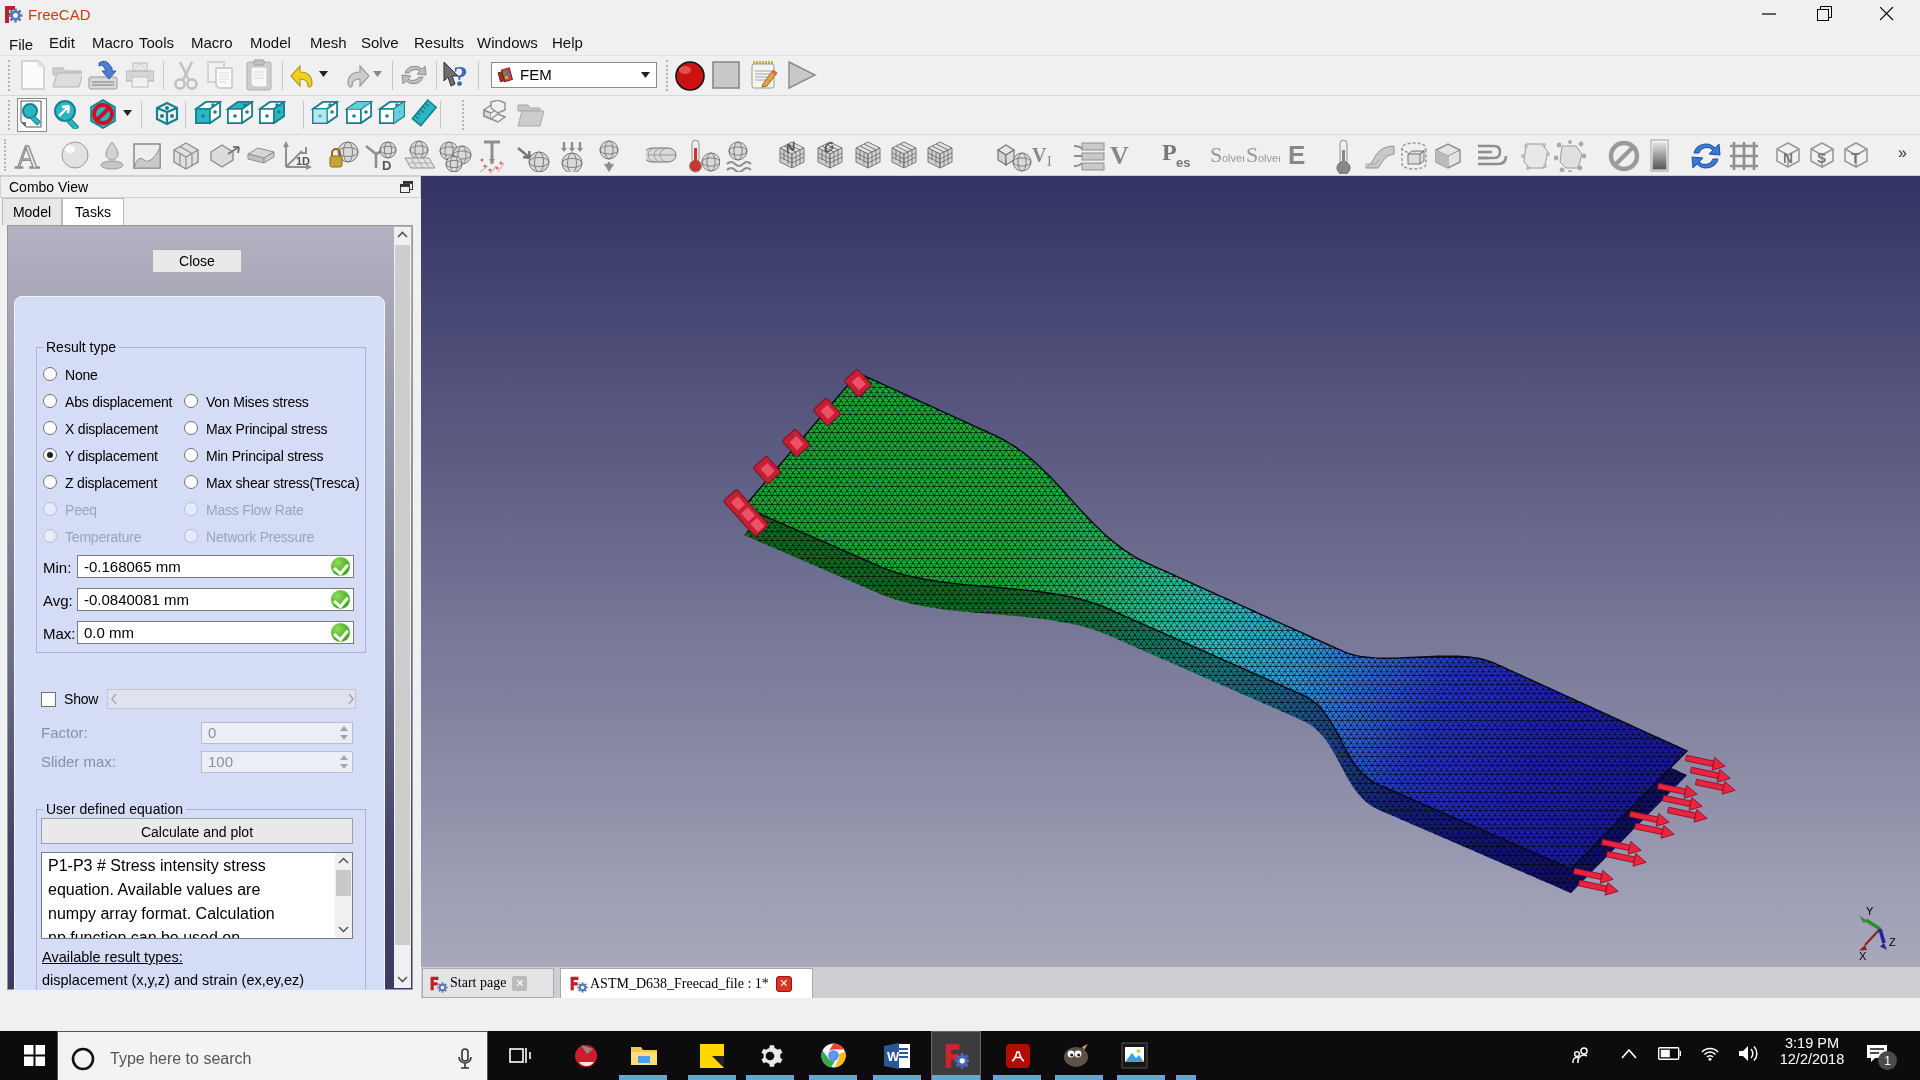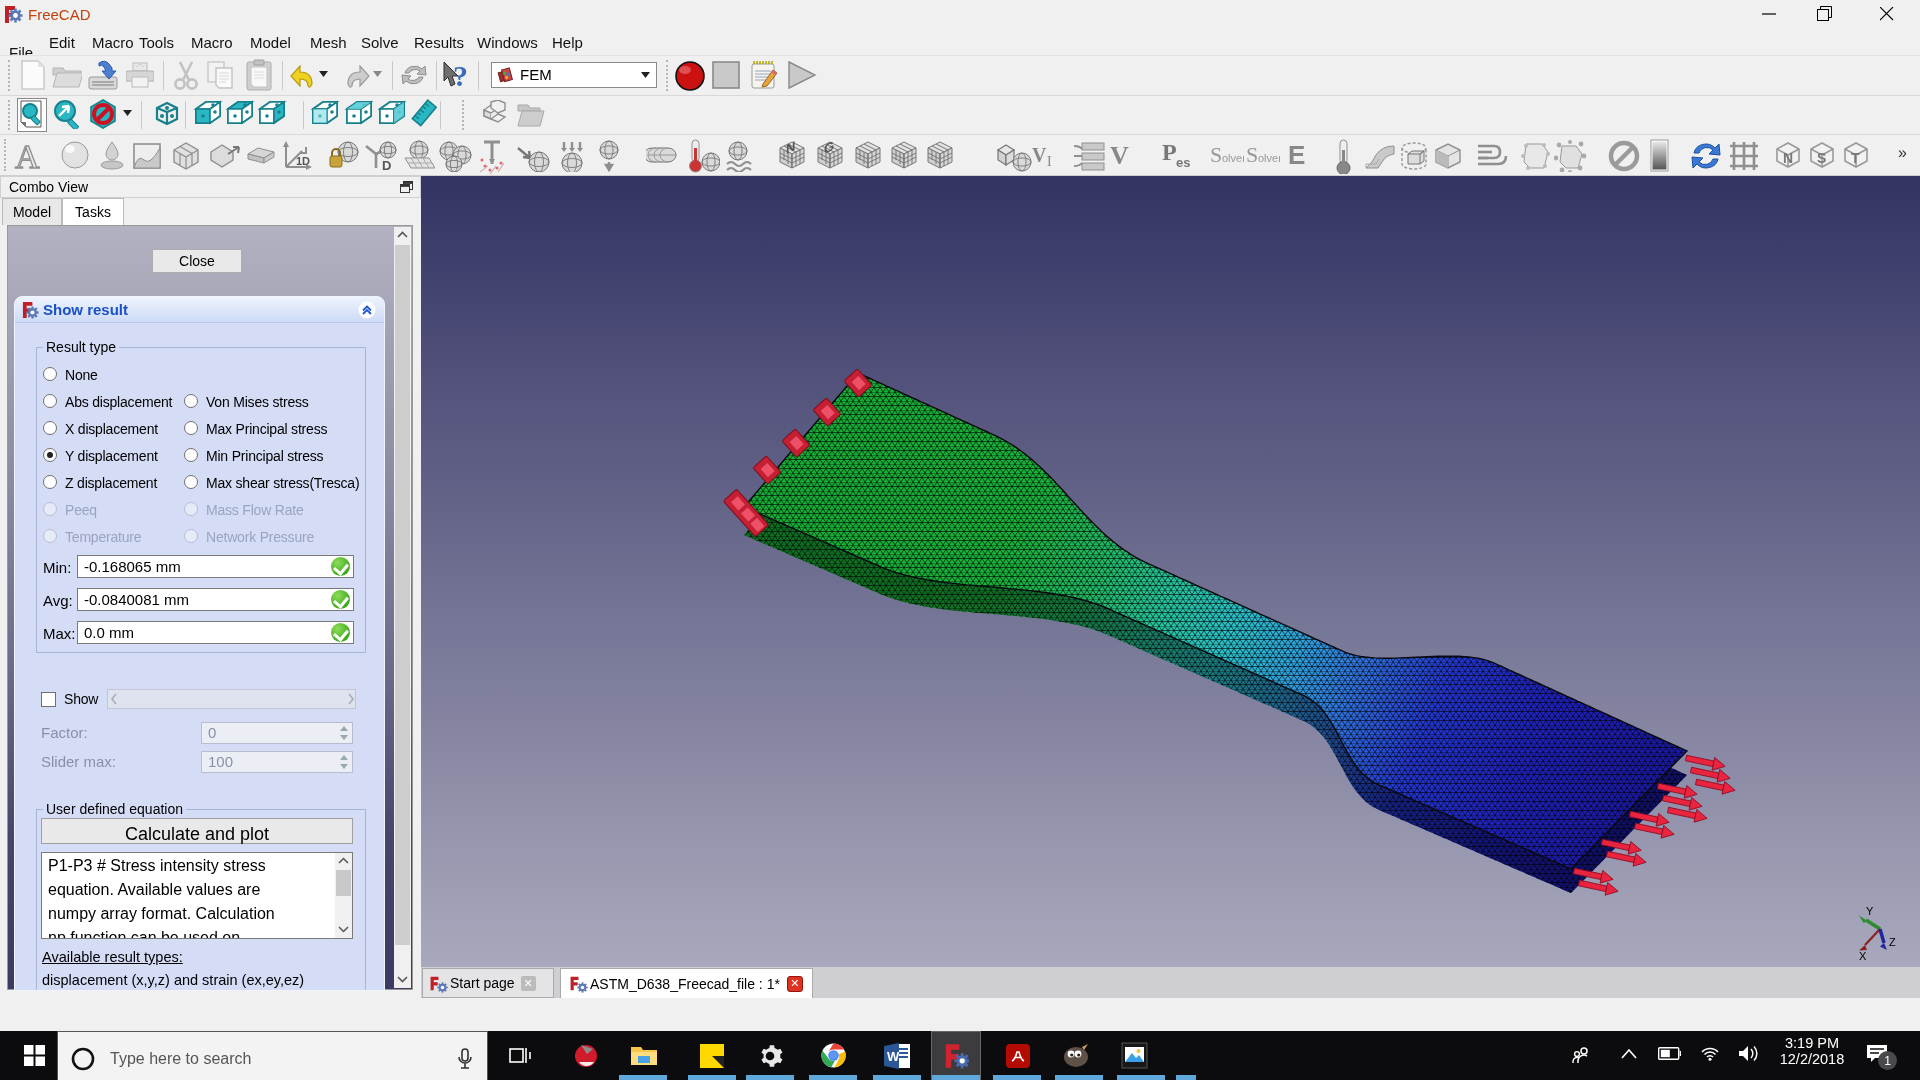--- a/index.html
+++ b/index.html
@@ -41,27 +41,27 @@
 .radio { position:absolute; width:14px; height:14px; border-radius:50%; background:#fff; border:1px solid #707070; }
 .radio.dis { border-color:#b6bdd6; background:#e7ebf8; }
 .radio.sel::after { content:""; position:absolute; left:3px; top:3px; width:6px; height:6px; border-radius:50%; background:#222; }
 .rlabel { position:absolute; font-size:14px; color:#000; letter-spacing:-0.2px; }
 .rlabel.dis { color:#9aa3c0; }
 .field { position:absolute; height:23px; background:#fff; border:1px solid #7a7a7a; font-size:15px; padding:2px 0 0 6px; color:#000; }
 .flabel { position:absolute; font-size:15px; color:#000; }
 .check { position:absolute; width:19px; height:19px; border-radius:50%; background:radial-gradient(circle at 35% 30%, #8edc5a, #3faa1e 70%); }
 .check::after { content:""; position:absolute; left:5px; top:4px; width:7px; height:10px; border:solid #fff; border-width:0 3px 3px 0; transform:rotate(40deg); }
 .spin { position:absolute; height:22px; background:#eceef5; border:1px solid #b9bdd0; font-size:15px; color:#8a8fa8; padding:1px 0 0 6px; }
-.btn { position:absolute; background:#e9e9e9; border:1px solid #a0a0a0; font-size:18px; text-align:center; }
+.btn { position:absolute; background:#e9e9e9; border:1px solid #a0a0a0; font-size:14px; text-align:center; }
 
 
 #vp { left:421px; top:176px; }
 
 
-#tabrow { left:421px; top:967px; width:1499px; height:31px; background:#cfcfd3; }
+#tabrow { left:421px; top:967px; width:1499px; height:31px; background:#cfcfd3;font-family:Liberation Serif, serif; }
 .ftab { position:absolute; top:1px; height:30px; font-size:14px; display:flex; align-items:center; }
 
 
 #statusbar { left:0; top:998px; width:1920px; height:33px; background:#f0f0f0; border-top:1px solid #d5d5d5; font-size:15px; color:#222; }
 
 
 #taskbar { left:0; top:1031px; width:1920px; height:49px; background:#0c0c0e; }
 #searchbox { position:absolute; left:57px; top:0px; width:431px; height:55px; background:#f3f3f3; border:1px solid #555; display:flex; align-items:center; }
 .tbicon { position:absolute; top:0; width:48px; height:49px; display:flex; align-items:center; justify-content:center; }
 .bluebar { position:absolute; top:44px; height:5px; background:#5fa8dc; }
@@ -93,21 +93,21 @@
     <svg class="abs" style="left:1817px;top:6px" width="17" height="16">
       <rect x="0.5" y="3.5" width="11" height="11" fill="none" stroke="#000"></rect>
       <path d="M3.5 3.5 V0.5 H14.5 V11.5 H11.5" fill="none" stroke="#000"></path>
     </svg>
     <svg class="abs" style="left:1880px;top:7px" width="14" height="14">
       <line x1="0" y1="0" x2="13" y2="13" stroke="#000" stroke-width="1.1"></line>
       <line x1="13" y1="0" x2="0" y2="13" stroke="#000" stroke-width="1.1"></line>
     </svg>
 
   <div id="menubar" class="abs">
-      <span style="position:absolute;left:9px;top:16px">File</span>
+      <span style="position:absolute;left:9px;top:8px">File</span>
       <span style="position:absolute;left:49px;top:6px">Edit</span>
       <span style="position:absolute;left:92px;top:6px">Macro</span>
       <span style="position:absolute;left:139px;top:6px">Tools</span>
       <span style="position:absolute;left:191px;top:6px">Macro</span>
       <span style="position:absolute;left:250px;top:6px">Model</span>
       <span style="position:absolute;left:310px;top:6px">Mesh</span>
       <span style="position:absolute;left:361px;top:6px">Solve</span>
       <span style="position:absolute;left:414px;top:6px">Results</span>
       <span style="position:absolute;left:477px;top:6px">Windows</span>
       <span style="position:absolute;left:552px;top:6px">Help</span>
@@ -677,42 +677,20 @@
           <svg width="17" height="17">
               <path d="M4 6 L8.5 10.5 L13 6" fill="none" stroke="#555" stroke-width="1.6"></path>
             </svg>
         </div>
         <div style="position:absolute;top:18px;left:1px;width:15px;height:700px;background:#cdcdcd"></div>
       </div>
     </div>
     <div id="closeBtn" class="abs">Close</div>
 
     <div id="showBox" class="abs">
-      <div id="showHead">
-        <svg style="position:absolute;left:6px;top:4px" width="18" height="18" viewBox="0 0 19 19">
-          <path d="M2 1 h10 v4 h-6 v3 h5 v4 h-5 v6 h-4 z" fill="#c01f26"></path>
-        </svg>
-        <svg style="position:absolute;left:11px;top:9px" width="13" height="13" viewBox="0 0 15 15">
-          <g fill="#5b79b8">
-              <circle cx="7.5" cy="7.5" r="5"></circle>
-          <g stroke="#5b79b8" stroke-width="2.6">
-                <line x1="7.5" y1="0.5" x2="7.5" y2="14.5"></line>
-                <line x1="0.5" y1="7.5" x2="14.5" y2="7.5"></line>
-                <line x1="2.5" y1="2.5" x2="12.5" y2="12.5"></line>
-                <line x1="12.5" y1="2.5" x2="2.5" y2="12.5"></line>
-              </g>
-            </g>
-          <circle cx="7.5" cy="7.5" r="2.4" fill="#fff"></circle>
-        </svg>
-        <div id="showTitle">Show result</div>
-        <svg style="position:absolute;right:8px;top:4px" width="18" height="18">
-            <circle cx="9" cy="9" r="8.5" fill="#fff"></circle>
-            <path d="M5 9.5 L9 5.5 L13 9.5 M5 13 L9 9 L13 13" fill="none" stroke="#2255cc" stroke-width="1.8"></path>
-          </svg>
-      </div>
 
       <div class="grpbox" style="left:21px;top:50px;width:330px;height:306px">
         <div class="grplabel">Result type</div>
       </div>
 
       <div class="radio" style="left:28px;top:70px"></div>
         <div class="rlabel" style="left:50px;top:70px">None</div>
       <div class="radio" style="left:28px;top:97px"></div>
         <div class="rlabel" style="left:50px;top:97px">Abs displacement</div>
       <div class="radio" style="left:28px;top:124px"></div>

